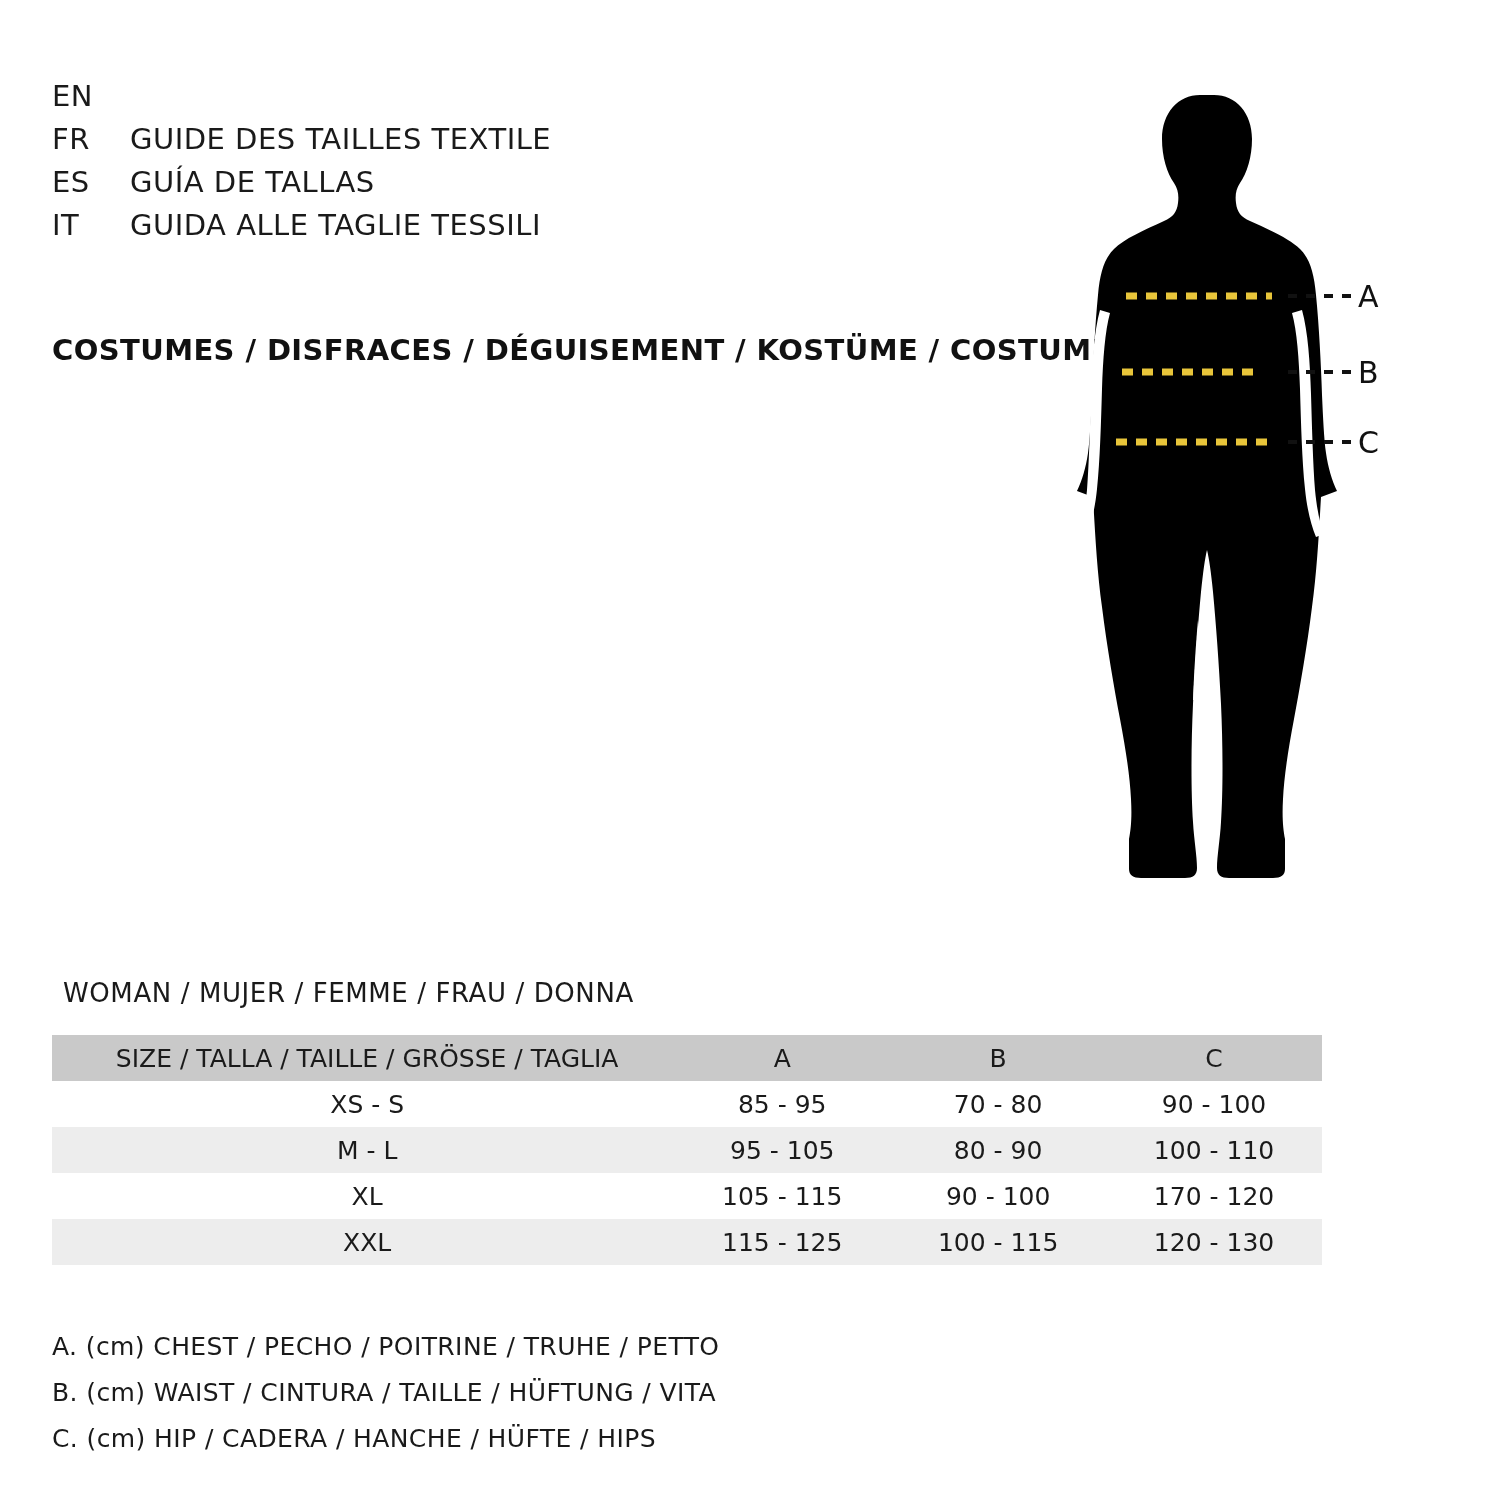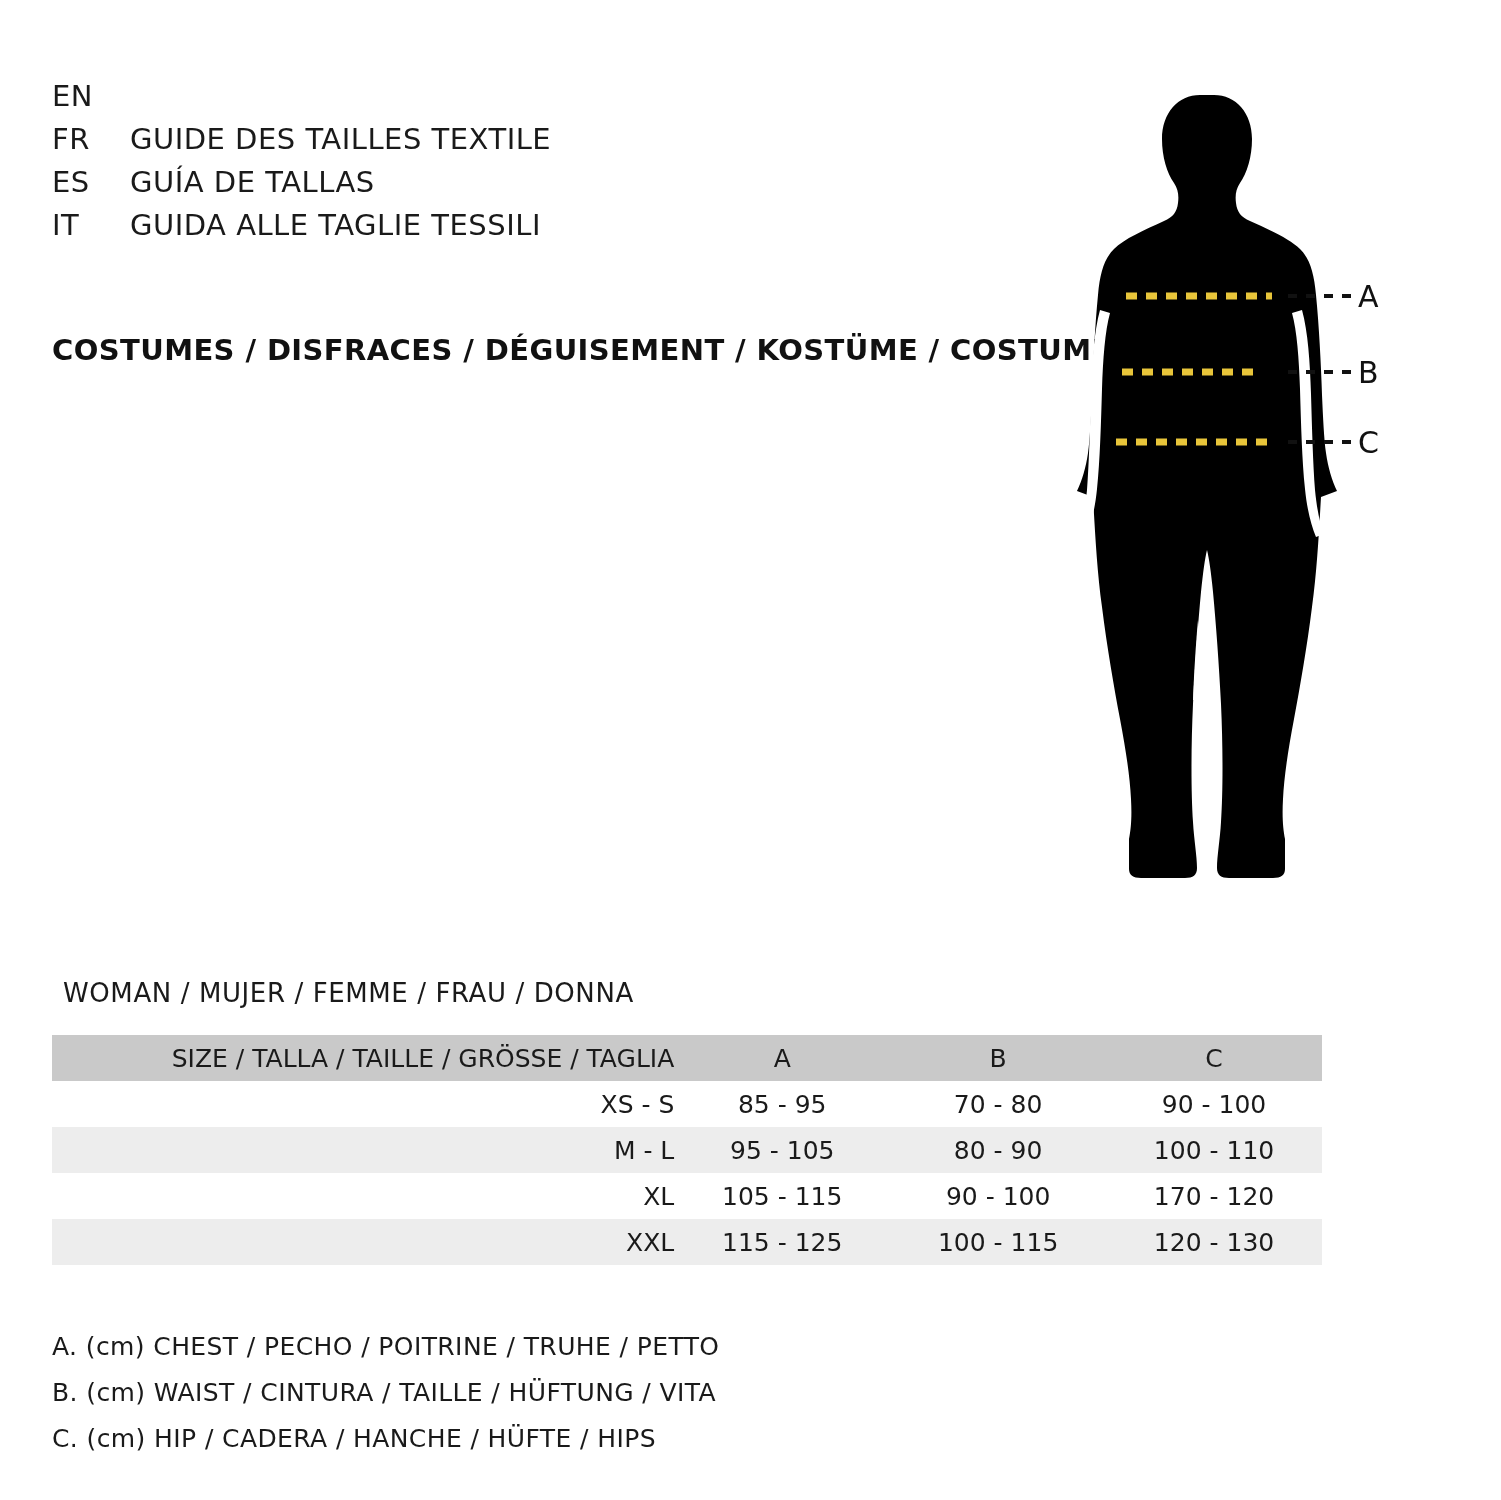--- a/index.html
+++ b/index.html
@@ -78,21 +78,21 @@
     top: 1035px;
     width: 1270px;
     border-collapse: collapse;
     font-size: 25px;
     color: #1a1a1a;
   }
   table.size-table th,
   table.size-table td {
     padding: 8px 0 8px 8px;
     font-weight: normal;
-    text-align: right;
+    text-align: center;
     height: 30px;
   }
   table.size-table thead tr {
     background: #c9c9c9;
   }
   table.size-table tbody tr:nth-child(odd) {
     background: #ffffff;
   }
   table.size-table tbody tr:nth-child(even) {
     background: #ededed;

